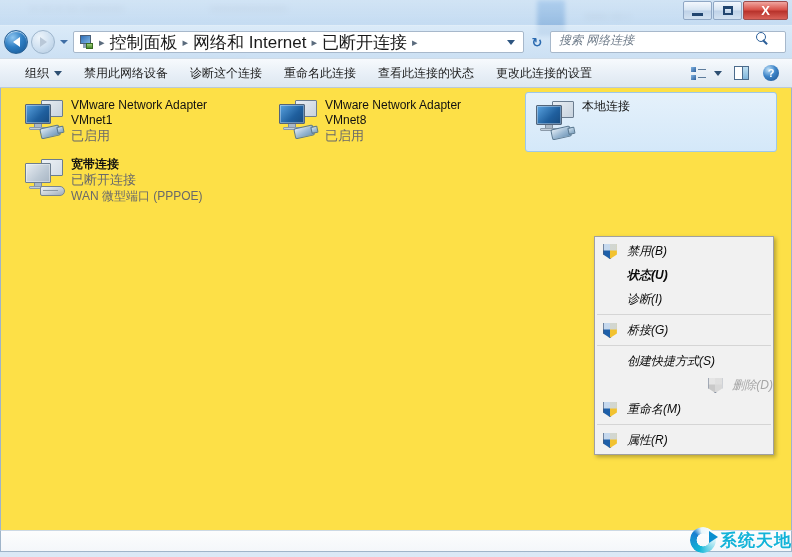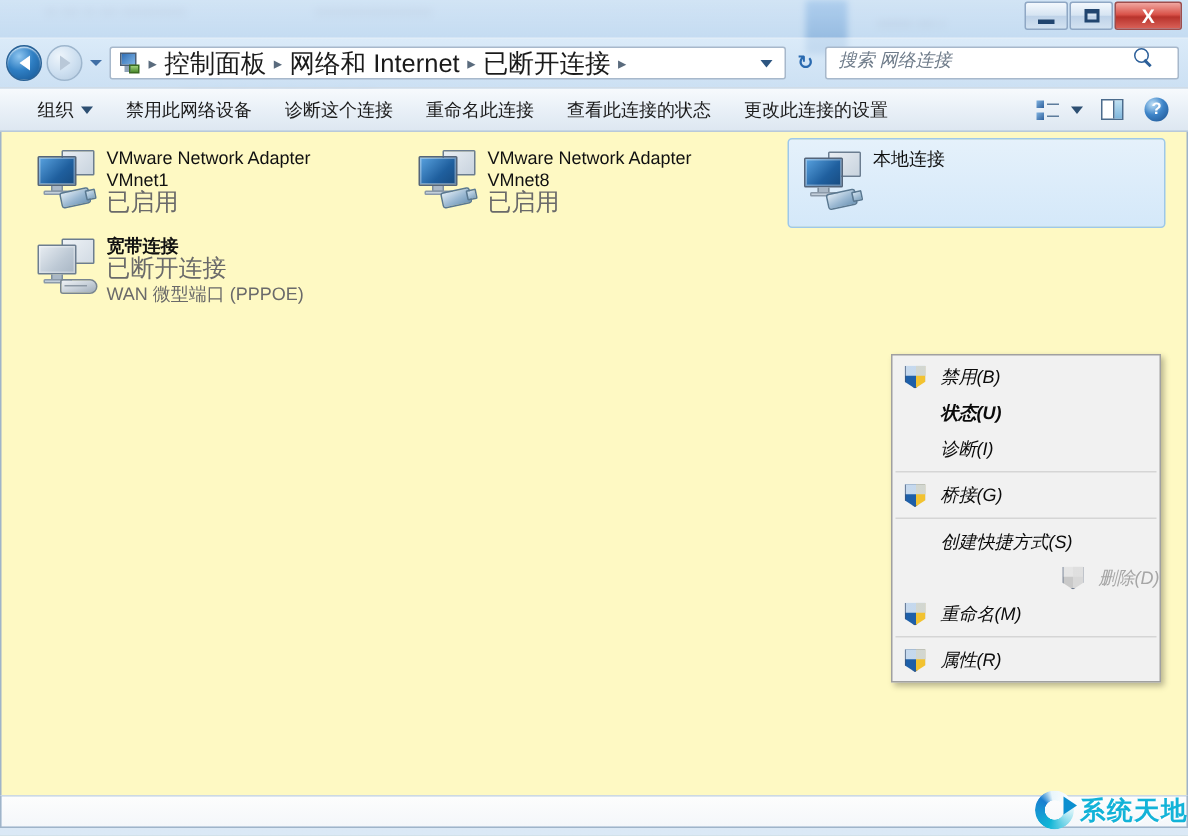--- a/index.html
+++ b/index.html
@@ -276,21 +276,21 @@
     background: radial-gradient(circle at 34% 28%, #bfe0f7 0%, #3e85c9 45%, #1b4f8c 100%);
     color: #fff; font-size: 11px; font-weight: bold;
     display: flex; align-items: center; justify-content: center;
     line-height: 1;
   }
 
   
   #content {
     flex: 1 1 auto;
     position: relative;
-    background: #fef9c3;
+    background: #fde047;
     border-left: 1px solid #9fb4c9;
     border-right: 1px solid #9fb4c9;
     overflow: hidden;
   }
 
   .conn-item {
     position: absolute;
     width: 252px; height: 60px;
     display: flex;
     padding: 4px 4px 0 6px;
@@ -373,21 +373,21 @@
     background: #8d99a5;
   }
 
   .conn-text { flex: 1 1 auto; padding-top: 2px; min-width: 0; }
   .conn-name {
     font-size: 12px; color: #111; line-height: 15px;
     white-space: nowrap;
   }
   .conn-name.bold { font-weight: bold; }
   .conn-sub {
-    font-size: 16px; color: #6a6a6a; line-height: 16px;
+    font-size: 13px; color: #6a6a6a; line-height: 16px;
     white-space: nowrap;
   }
   .conn-dev {
     font-size: 12px; color: #6a6a6a; line-height: 16px;
     white-space: nowrap;
   }
 
   
   #ctxmenu {
     position: absolute;

